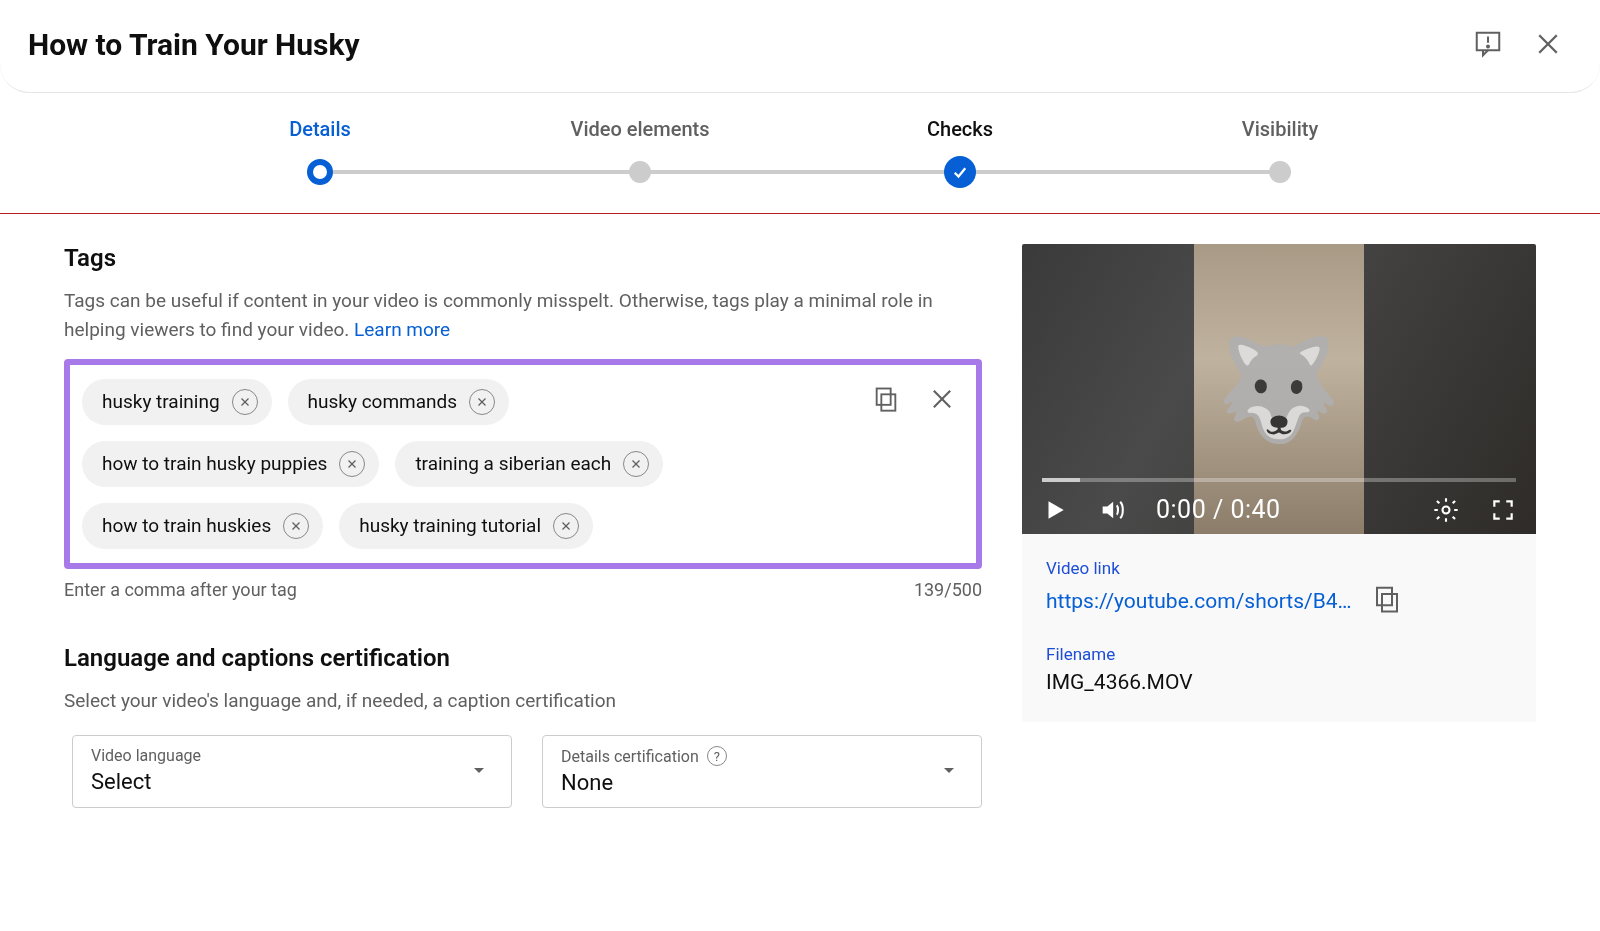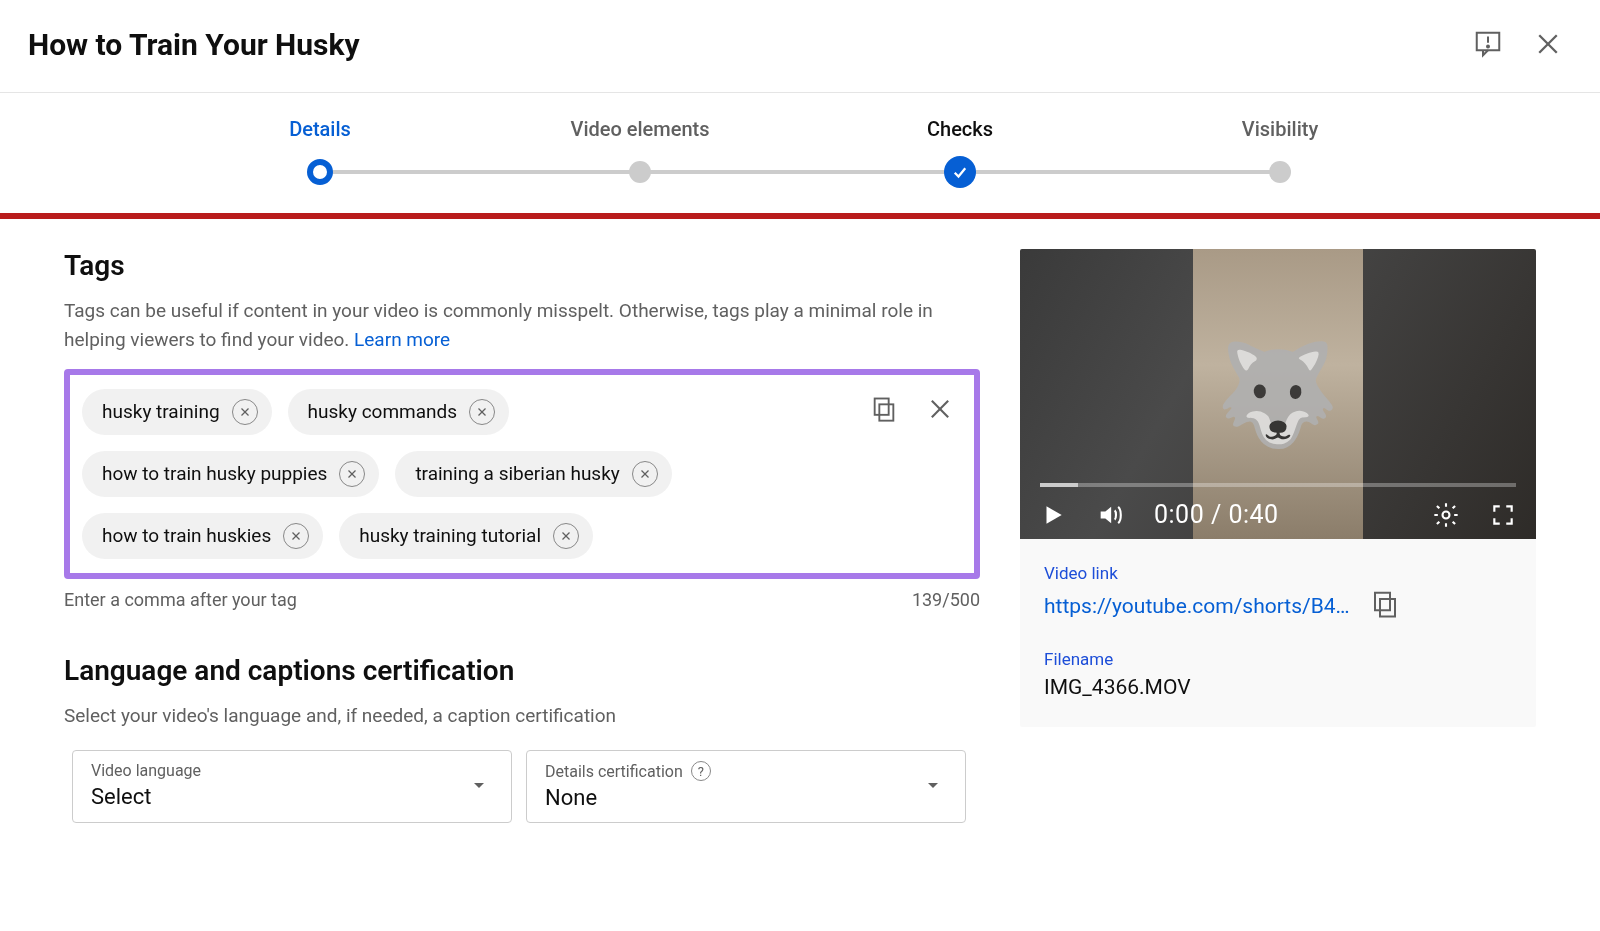--- a/index.html
+++ b/index.html
@@ -8,20 +8,21 @@
     font-family: Roboto, Arial, sans-serif;
     background: #fff;
     color: #0f0f0f;
     width: 1600px;
   }
   .header {
     display: flex;
     align-items: center;
     padding: 20px 28px 24px 28px;
     border-bottom: 1px solid #e5e5e5;
+    border-radius: 29px;
   }
   .header-title {
     font-size: 30px;
     font-weight: 700;
     flex: 1;
   }
   .header-icon {
     width: 48px;
     height: 48px;
     display: flex;
@@ -29,21 +30,21 @@
     justify-content: center;
     color: #606060;
     cursor: pointer;
     margin-left: 12px;
   }
 
   .stepper {
     display: flex;
     align-items: flex-start;
     padding: 24px 160px 28px 160px;
-    border-bottom: 6px solid #b91c1c;
+    border-bottom: 1px solid #b91c1c;
     position: relative;
   }
   .step {
     flex: 1;
     text-align: center;
     position: relative;
   }
   .step-label {
     font-size: 20px;
     font-weight: 500;
@@ -91,21 +92,21 @@
 
   .content {
     display: flex;
     padding: 30px 64px 40px 64px;
     gap: 40px;
   }
   .left-col { flex: 1; max-width: 920px; }
   .right-col { width: 516px; }
 
   .section-title {
-    font-size: 28px;
+    font-size: 24px;
     font-weight: 600;
     margin: 0 0 14px 0;
   }
   .section-desc {
     font-size: 19px;
     color: #606060;
     line-height: 1.55;
     margin: 0 0 14px 0;
   }
   .learn-more { color: #065fd4; cursor: pointer; }
@@ -151,21 +152,21 @@
   }
   .below-tags {
     display: flex;
     justify-content: space-between;
     font-size: 18px;
     color: #606060;
     margin-top: 10px;
   }
 
   .lang-section { margin-top: 44px; }
-  .select-row { display: flex; gap: 14px; margin-top: 20px; padding-left: 8px; }
+  .select-row { display: flex; gap: 30px; margin-top: 20px; padding-left: 8px; }
   .select-box {
     border: 1px solid #ccc;
     border-radius: 4px;
     padding: 10px 18px 12px 18px;
     width: 440px;
     position: relative;
     cursor: pointer;
   }
   .select-label {
     font-size: 16px;
@@ -355,21 +356,21 @@
           <span class="tag-chip">
             <span>how to train husky puppies</span>
             <span class="tag-remove">
               <svg width="12" height="12" viewBox="0 0 24 24" fill="none" stroke="currentColor" stroke-width="2.5">
                 <line x1="5" y1="5" x2="19" y2="19"></line>
                 <line x1="19" y1="5" x2="5" y2="19"></line>
               </svg>
             </span>
           </span>
           <span class="tag-chip">
-            <span>training a siberian husky</span>
+            <span>training a siberian each</span>
             <span class="tag-remove">
               <svg width="12" height="12" viewBox="0 0 24 24" fill="none" stroke="currentColor" stroke-width="2.5">
                 <line x1="5" y1="5" x2="19" y2="19"></line>
                 <line x1="19" y1="5" x2="5" y2="19"></line>
               </svg>
             </span>
           </span>
           <span class="tag-chip">
             <span>how to train huskies</span>
             <span class="tag-remove">

